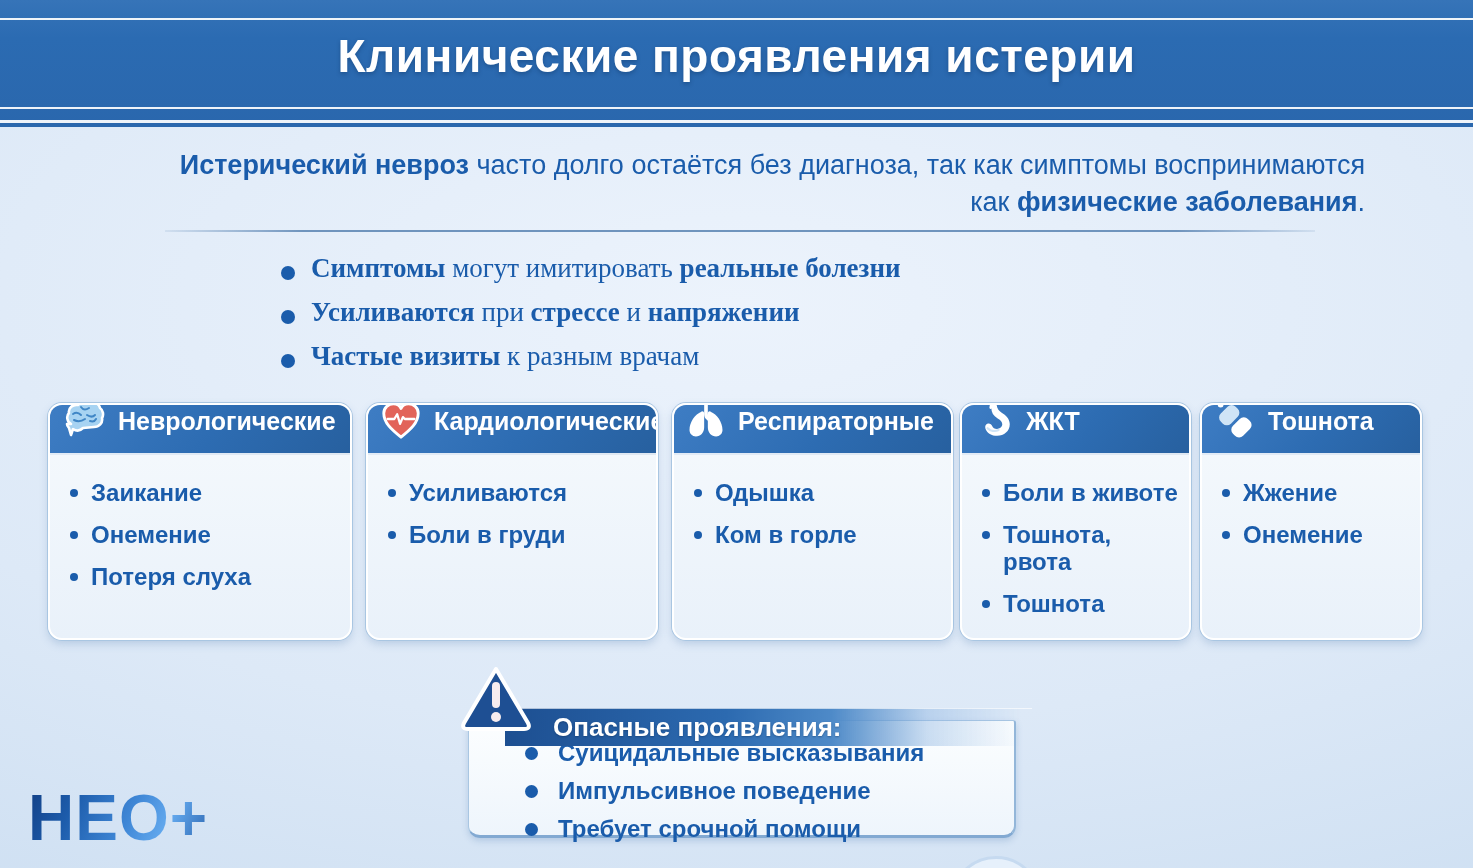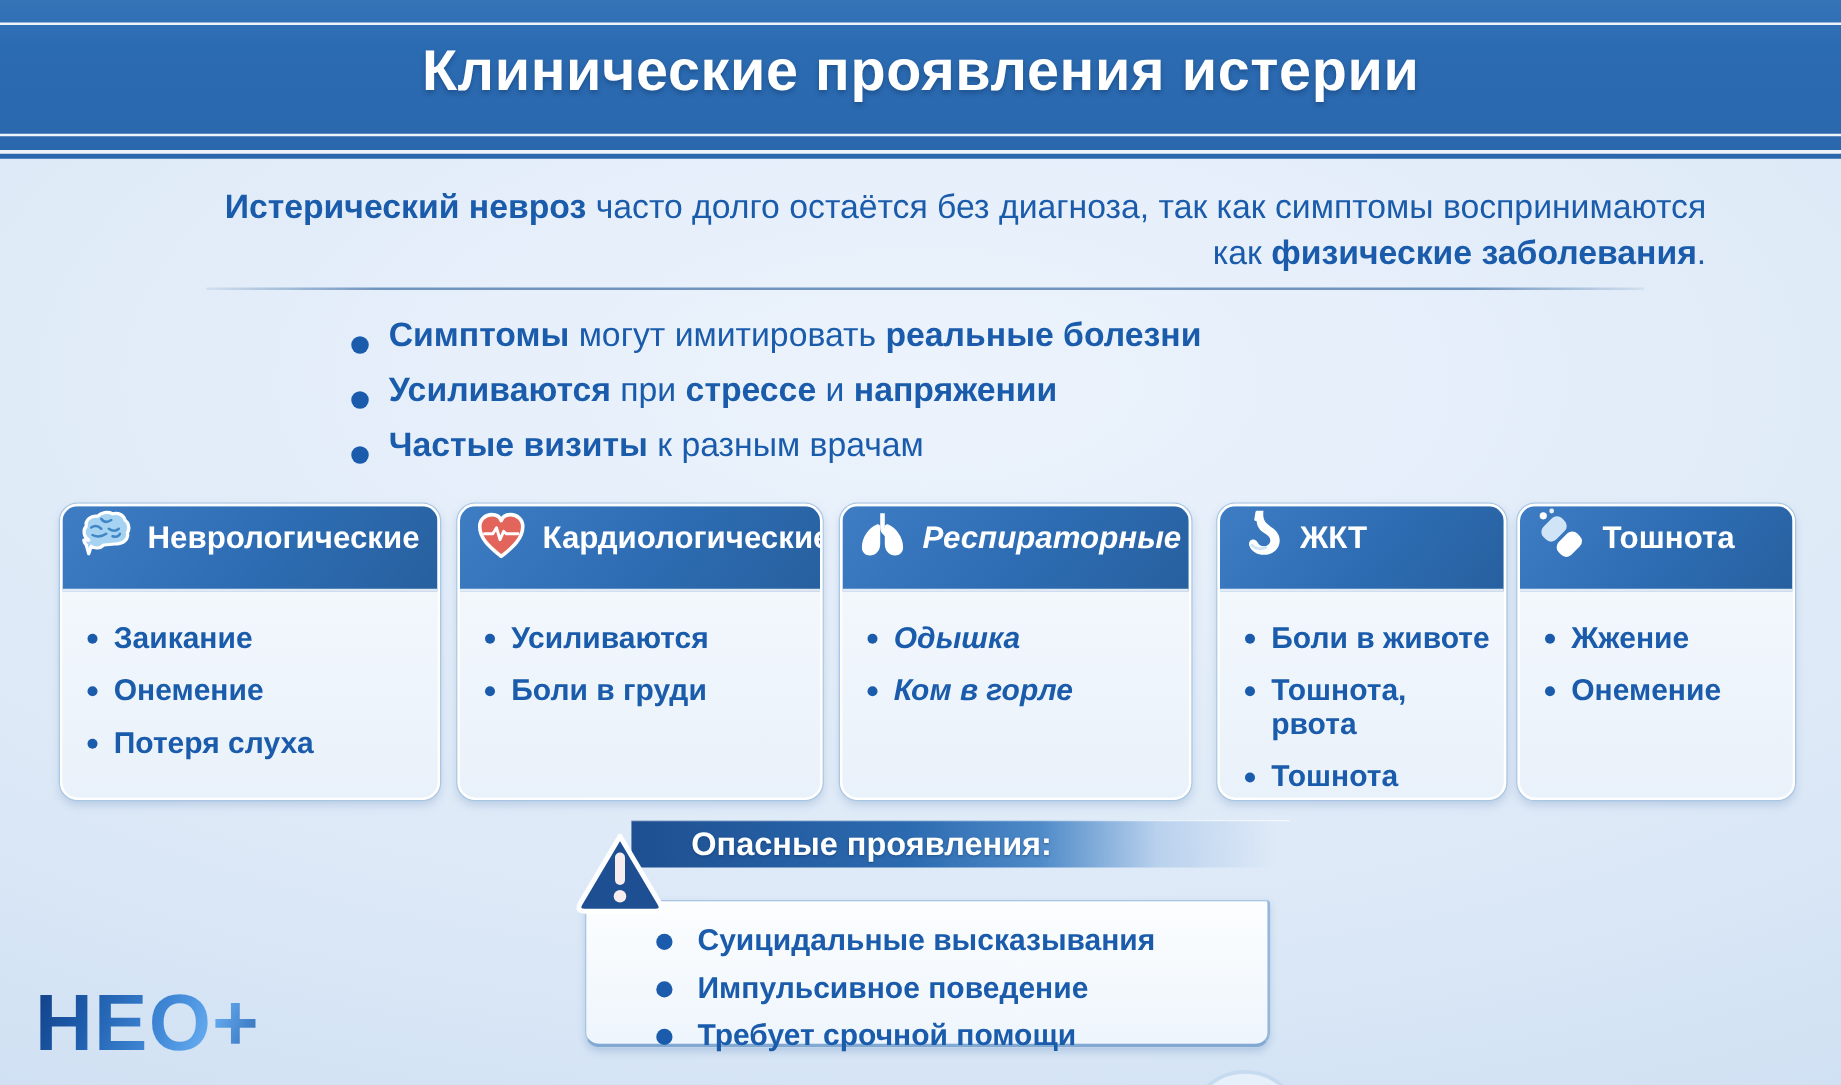--- a/index.html
+++ b/index.html
@@ -33,52 +33,52 @@
     font-weight:500;
   }
   .b{ font-weight:700; }
   .divider{
     position:absolute; left:165px; top:230px; width:1150px; height:2px;
     background:linear-gradient(90deg, rgba(111,148,189,.15), #6f94bd 12%, #6f94bd 88%, rgba(111,148,189,.15));
   }
 
   
   .keypoints{ position:absolute; left:281px; top:254px; }
-  .kp-row{ display:flex; align-items:flex-end; margin-bottom:15px; font-size:27px; color:#1a5cab; font-weight:500; line-height:29px; }
+  .kp-row{ display:flex; align-items:center; margin-bottom:15px; font-size:27px; color:#1a5cab; font-weight:500; line-height:29px;font-family:Liberation Serif, serif; }
   .kp-dot{ width:14px; height:14px; border-radius:50%; background:#1a5cab; margin:8px 16px 0 0; flex:none; }
 
   
   .cards{ position:absolute; left:48px; top:403px; display:flex; }
   .card{
     height:237px; border-radius:14px; overflow:hidden;
     background:linear-gradient(180deg,#f6fafd 0%, #e9f1fa 100%);
     border:2px solid #ffffff;
     box-shadow:0 0 0 1px #a9c6e2, 0 4px 8px rgba(90,130,180,.28);
     flex:none;
   }
   .card.c0{ width:304px; margin-right:14px; }
   .card.c1{ width:292px; margin-right:14px; }
-  .card.c2{ width:281px; margin-right:21px;font-style:italic; }
+  .card.c2{ width:281px; margin-right:7px; }
   .card.c3{ width:231px; margin-right:9px; }
   .card.c4{ width:222px; }
   .card-header{
-    height:68px; display:flex; align-items:center; gap:10px; padding:0 8px 15px 10px;
+    height:50px; display:flex; align-items:center; gap:10px; padding:0 8px 15px 10px;
     background:linear-gradient(130deg,#3e7dc4 0%, #2d6cb2 55%, #27609f 100%);
     border-bottom:2px solid rgba(255,255,255,.85);
     color:#fff; font-size:25px; font-weight:700; white-space:nowrap;text-align:center;
   }
   .card-header svg{ flex:none; }
   .card-body{ padding:24px 10px 0 20px; }
   .card-item{ display:flex; align-items:flex-start; margin-bottom:15px; }
   .item-dot{ width:8px; height:8px; border-radius:50%; background:#1a5cab; margin:10px 13px 0 0; flex:none; }
   .item-label{ font-size:24px; font-weight:700; color:#1a5cab; line-height:27px; white-space:pre-line; }
 
   
   .warn-band{
-    position:absolute; left:505px; top:656px; width:527px; height:38px;
+    position:absolute; left:505px; top:708px; width:527px; height:38px;
     background:linear-gradient(90deg,#1d4f91 0%, #2c6ab0 42%, #4e8ac8 62%, rgba(140,180,225,.45) 80%, rgba(235,243,251,0) 98%);
     border-top:1px solid rgba(255,255,255,.65);
     display:flex; align-items:center; z-index:2;
   }
   .warn-band span{ color:#fff; font-size:26px; font-weight:700; padding-left:48px; text-shadow:0 1px 2px rgba(10,40,80,.4); }
   .warn-tri{ position:absolute; left:455px; top:662px; z-index:3; }
   .warn-box{
     position:absolute; left:468px; top:720px; width:548px; height:118px; z-index:1;
     background:linear-gradient(180deg,#fcfeff 0%, #eef5fc 100%);
     border:1px solid #a9c6e2; border-right:2px solid #93b6d9; border-bottom:3px solid #82a9d2;

